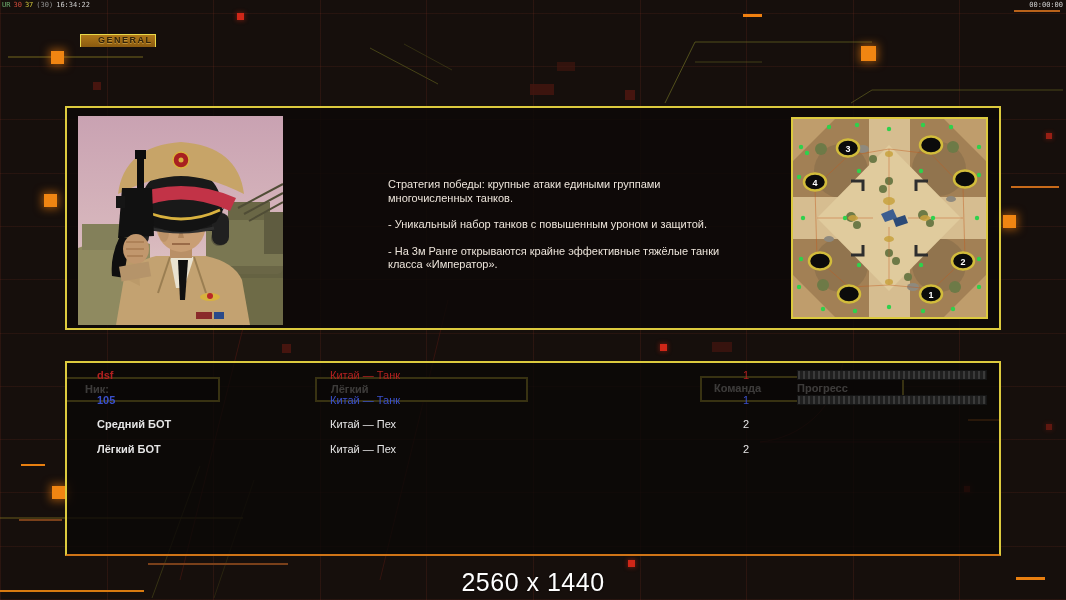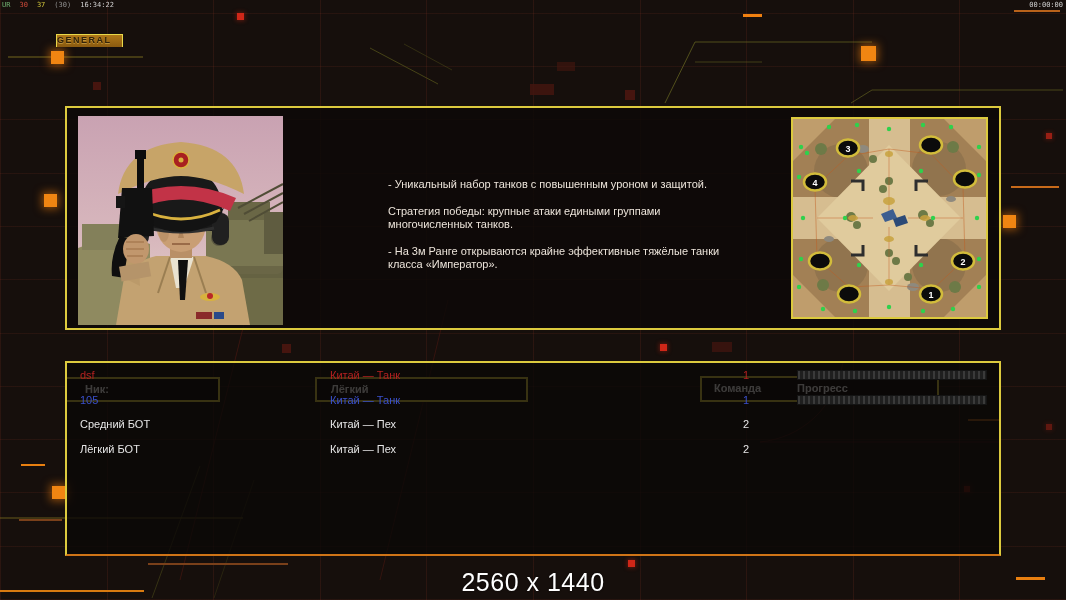--- a/index.html
+++ b/index.html
@@ -6,51 +6,51 @@
   html,body { width:1066px; height:600px; background:#120c0a; overflow:hidden;
               font-family:"Liberation Sans", sans-serif; }
   #stage { position:relative; width:1066px; height:600px; background:#160f0c;
            background-image:
              repeating-linear-gradient(90deg, rgba(165,60,40,0.15) 0 1px, transparent 1px 106.6px),
              repeating-linear-gradient(0deg, rgba(165,60,40,0.12) 0 1px, transparent 1px 53.3px);
   }
   .abs { position:absolute; }
   
   .debug-overlay { left:2px; top:1px; font:7px "DejaVu Sans Mono", monospace; letter-spacing:0; white-space:nowrap; }
-  .debug-overlay span { margin-right:9px; }
+  .debug-overlay span { margin-right:3px; }
   .clock { right:3px; top:1px; font:7px "DejaVu Sans Mono", monospace; color:#cfcfcf; }
   
-  .general-tab { left:56px; top:34px; width:67px; height:13px;
+  .general-tab { left:80px; top:34px; width:76px; height:13px;
     background:linear-gradient(#b07818,#8a5a10); border:1px solid #e8d84a; border-bottom:none;
     color:#32230a; font-size:9px; font-weight:bold; letter-spacing:1.5px; line-height:11px;
-    padding-left:0; text-shadow:0 1px 0 rgba(255,225,130,0.35); }
+    padding-left:17px; text-shadow:0 1px 0 rgba(255,225,130,0.35); }
   .title-box { left:65px; top:47px; width:371px; height:31px; border:2px solid #dcca3e;
     background:rgba(8,6,5,0.9); box-shadow:0 0 0 1px rgba(60,30,5,0.8); }
   .title-box .t { display:block; padding-left:18px; line-height:26px; font-size:15px;
     font-weight:bold; color:#f2f2f2; }
   
   .main-panel { left:65px; top:106px; width:936px; height:224px; border:2px solid #dcca3e;
     background:rgba(12,9,7,0.82); }
   .portrait { left:11px; top:8px; width:205px; height:209px; background:#000; }
   .briefing { left:321px; top:70px; width:335px; color:#ece4da; font-size:11px; line-height:13.5px; }
   .briefing p { white-space:pre-line; margin-bottom:13px; }
   .minimap { left:724px; top:9px; width:197px; height:202px; border:2px solid #dcca3e; background:#000; }
   
   .hdr { border:2px solid #dcca3e; background:rgba(8,6,5,0.9); color:#f0f0f0;
     font-size:11px; font-weight:bold;margin-top:42px; }
   .hdr-nick { left:65px; top:335px; width:155px; height:25px; }
   .hdr-general { left:315px; top:335px; width:213px; height:25px; }
-  .hdr-team { left:700px; top:334px; width:239px; height:26px; }
+  .hdr-team { left:700px; top:334px; width:204px; height:26px; }
   .hdr .lbl { position:absolute; line-height:21px; }
   
   .players-panel { left:65px; top:361px; width:936px; height:195px; border:2px solid #dcca3e;
     border-bottom-color:#cf7417; background:rgba(10,8,6,0.78); }
   .prow { position:relative; height:24.5px; }
   .prow span { position:absolute; font-size:11px; line-height:24.5px; }
-  .p-nick { left:13px; }
+  .p-nick { left:30px;font-weight:bold; }
   .p-general { left:263px; }
   .p-team { left:664px; width:30px; text-align:center; }
   .p-progress { position:absolute; left:730px; top:7px; width:190px; height:10px;
     background:repeating-linear-gradient(90deg,#3a3a3a 0 2px,#1f1f1f 2px 5px);
     border:1px solid #141414; }
   .resolution { left:533px; top:568px; transform:translateX(-50%); color:#ffffff;
     font-size:25px; letter-spacing:0.5px; text-shadow:0 0 2px rgba(0,0,0,0.8); white-space:nowrap; }
   
   .sq { position:absolute; }
   .sq-o { background:#f08512; box-shadow:0 0 9px 2px rgba(240,125,12,0.55); }
@@ -180,23 +180,23 @@
           <rect x="38" y="80" width="9" height="12" fill="#151515"></rect>
           <path d="M42,120 Q32,140 34,160 L47,162 Q47,138 56,124 Z" fill="#0f0f0f"></path>
           <ellipse cx="58" cy="133" rx="13" ry="15" fill="#c1976d"></ellipse>
           <path d="M48,126 h18 M48,133 h18 M49,140 h16" stroke="#a87c52" stroke-width="1.5" fill="none"></path>
           <rect x="42" y="148" width="30" height="15" fill="#b5946a" transform="rotate(-10 57 155)"></rect>
         </g>
       </svg>
     </div>
 
     <div class="abs briefing">
-      <p>- Уникальный набор танков с повышенным уроном и защитой.</p>
       <p>Стратегия победы: крупные атаки едиными группами
  многочисленных танков.</p>
+      <p>- Уникальный набор танков с повышенным уроном и защитой.</p>
       <p>- На 3м Ранге открываются крайне эффективные тяжёлые танки
  класса «Император».</p>
     </div>
 
     <div class="abs minimap">
       <svg width="193" height="198" viewBox="0 0 193 198">
         <rect width="193" height="198" fill="#a28055"></rect>
         <polygon points="0,0 42,0 0,42" fill="#bf9d6c"></polygon>
         <polygon points="193,0 151,0 193,42" fill="#bf9d6c"></polygon>
         <polygon points="0,198 0,156 42,198" fill="#bf9d6c"></polygon>

